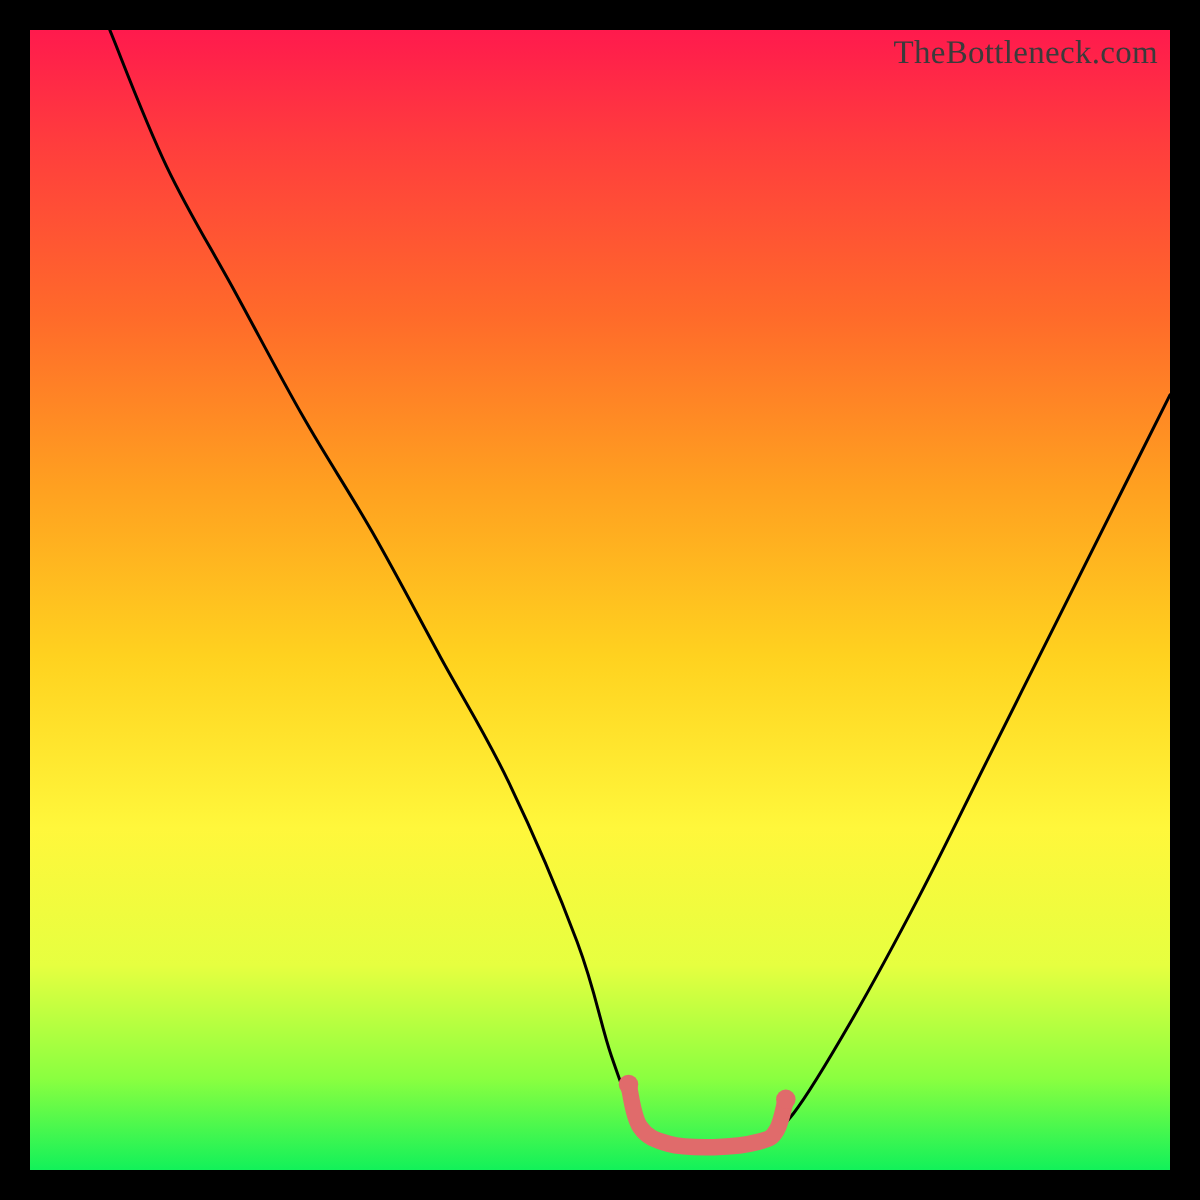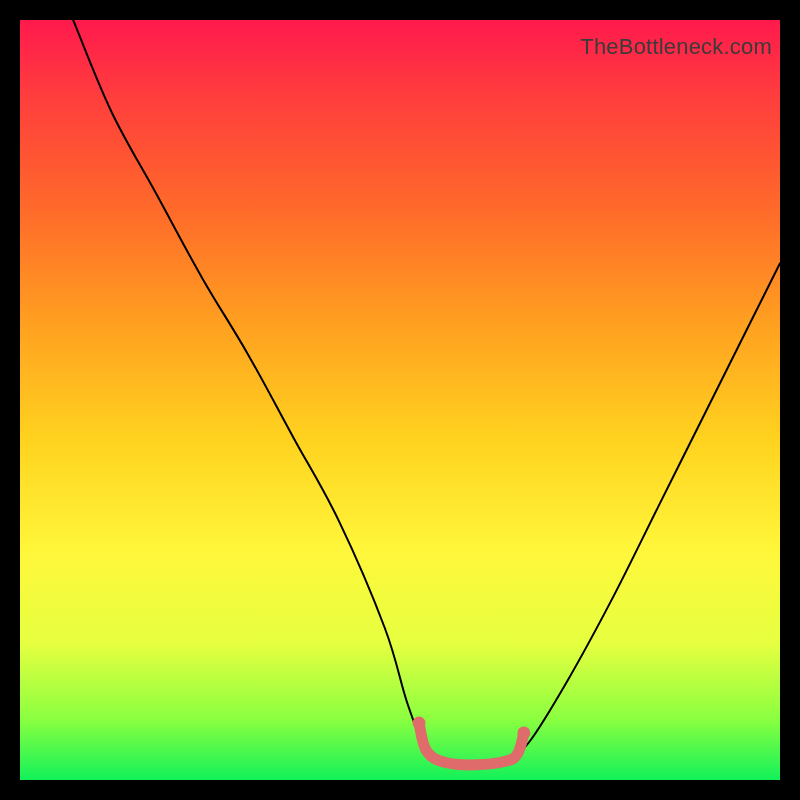--- a/index.html
+++ b/index.html
@@ -32,27 +32,26 @@
     #fff73b 70%,
     #e6ff40 82%,
     #8aff40 92%,
     #12f15a 100%
   );
 }
 .watermark {
   position: absolute;
   top: 2px;
   right: 8px;
-  font-family: Liberation Sans, sans-serif;
+  font-family: Liberation Serif, serif;
   font-size: 22px;
   color: #3b3b3b;
   font-weight: 500;
   z-index: 10;
   letter-spacing: 0.2px;
-  margin-top: 12px;
 }
 svg.overlay {
   position: absolute;
   left: 0;
   top: 0;
   width: 760px;
   height: 760px;
 }
 </style>
 </head>

